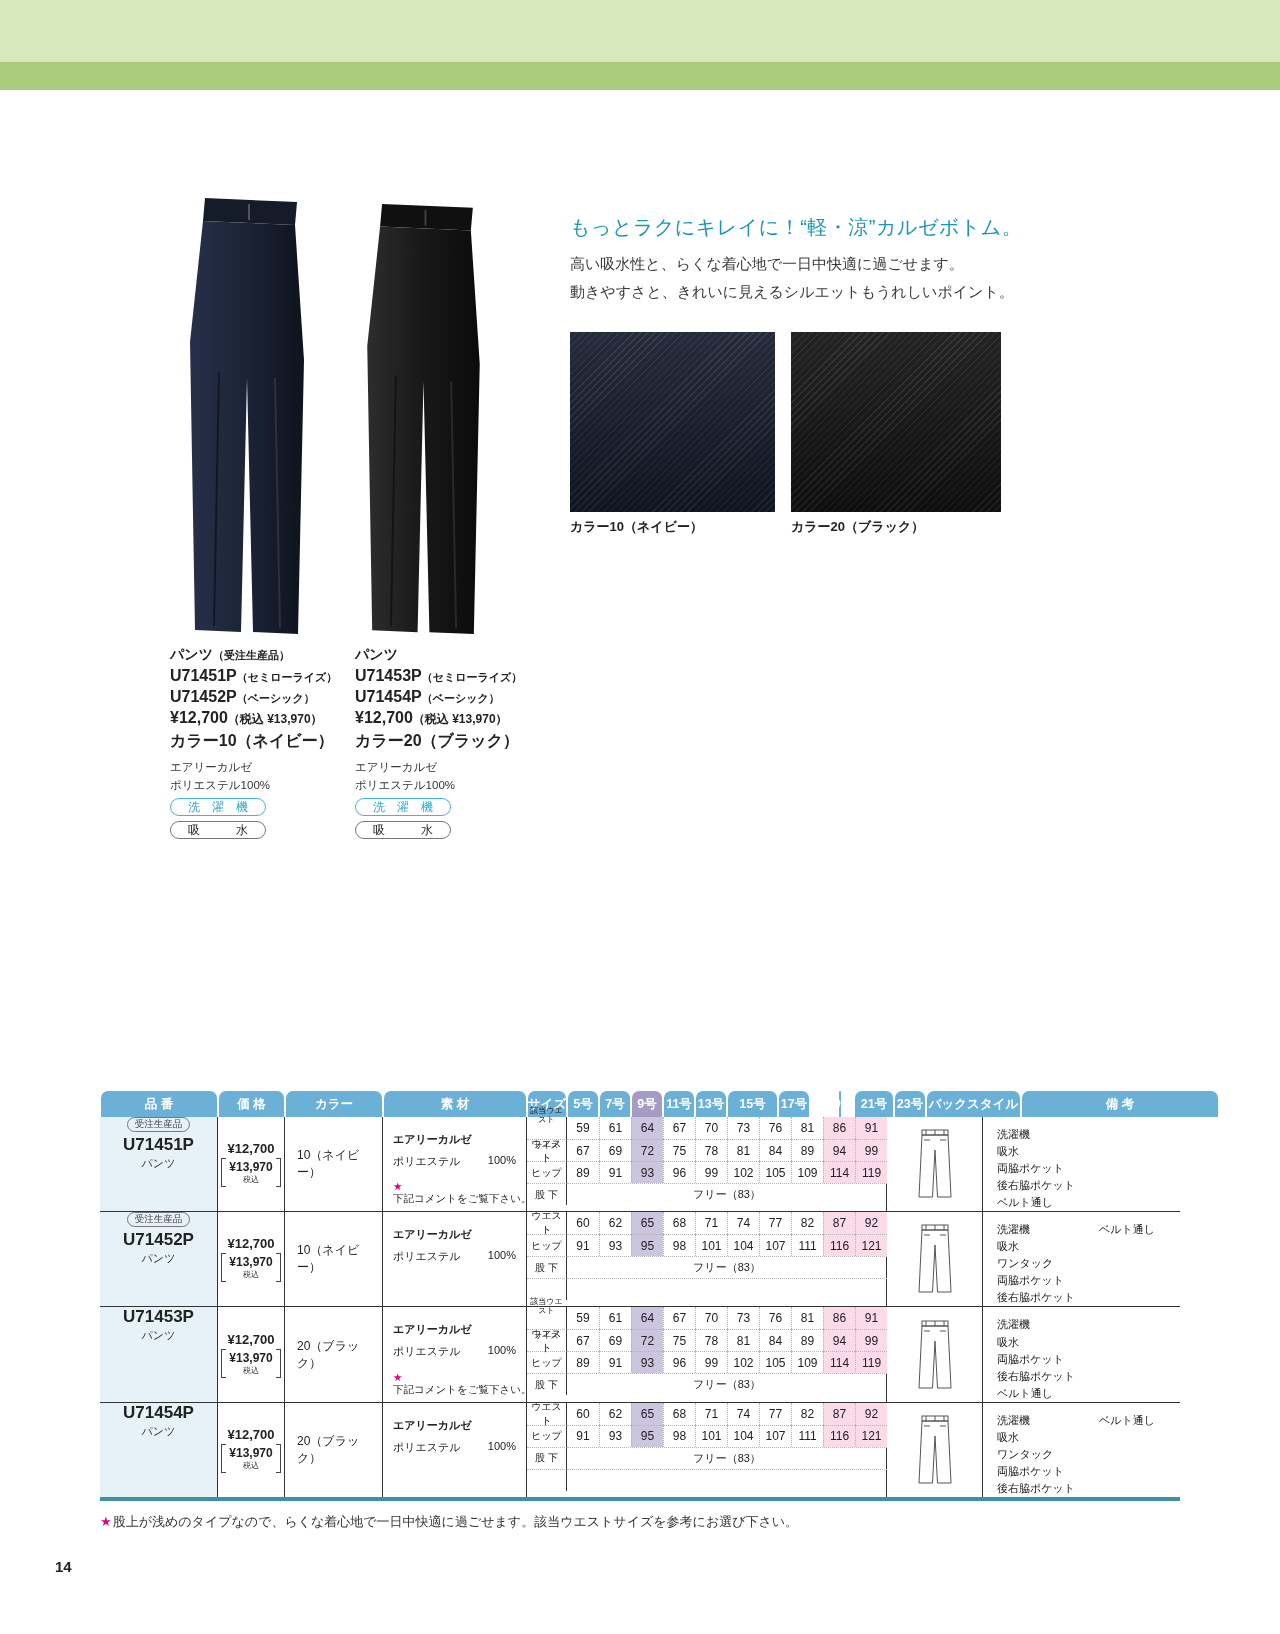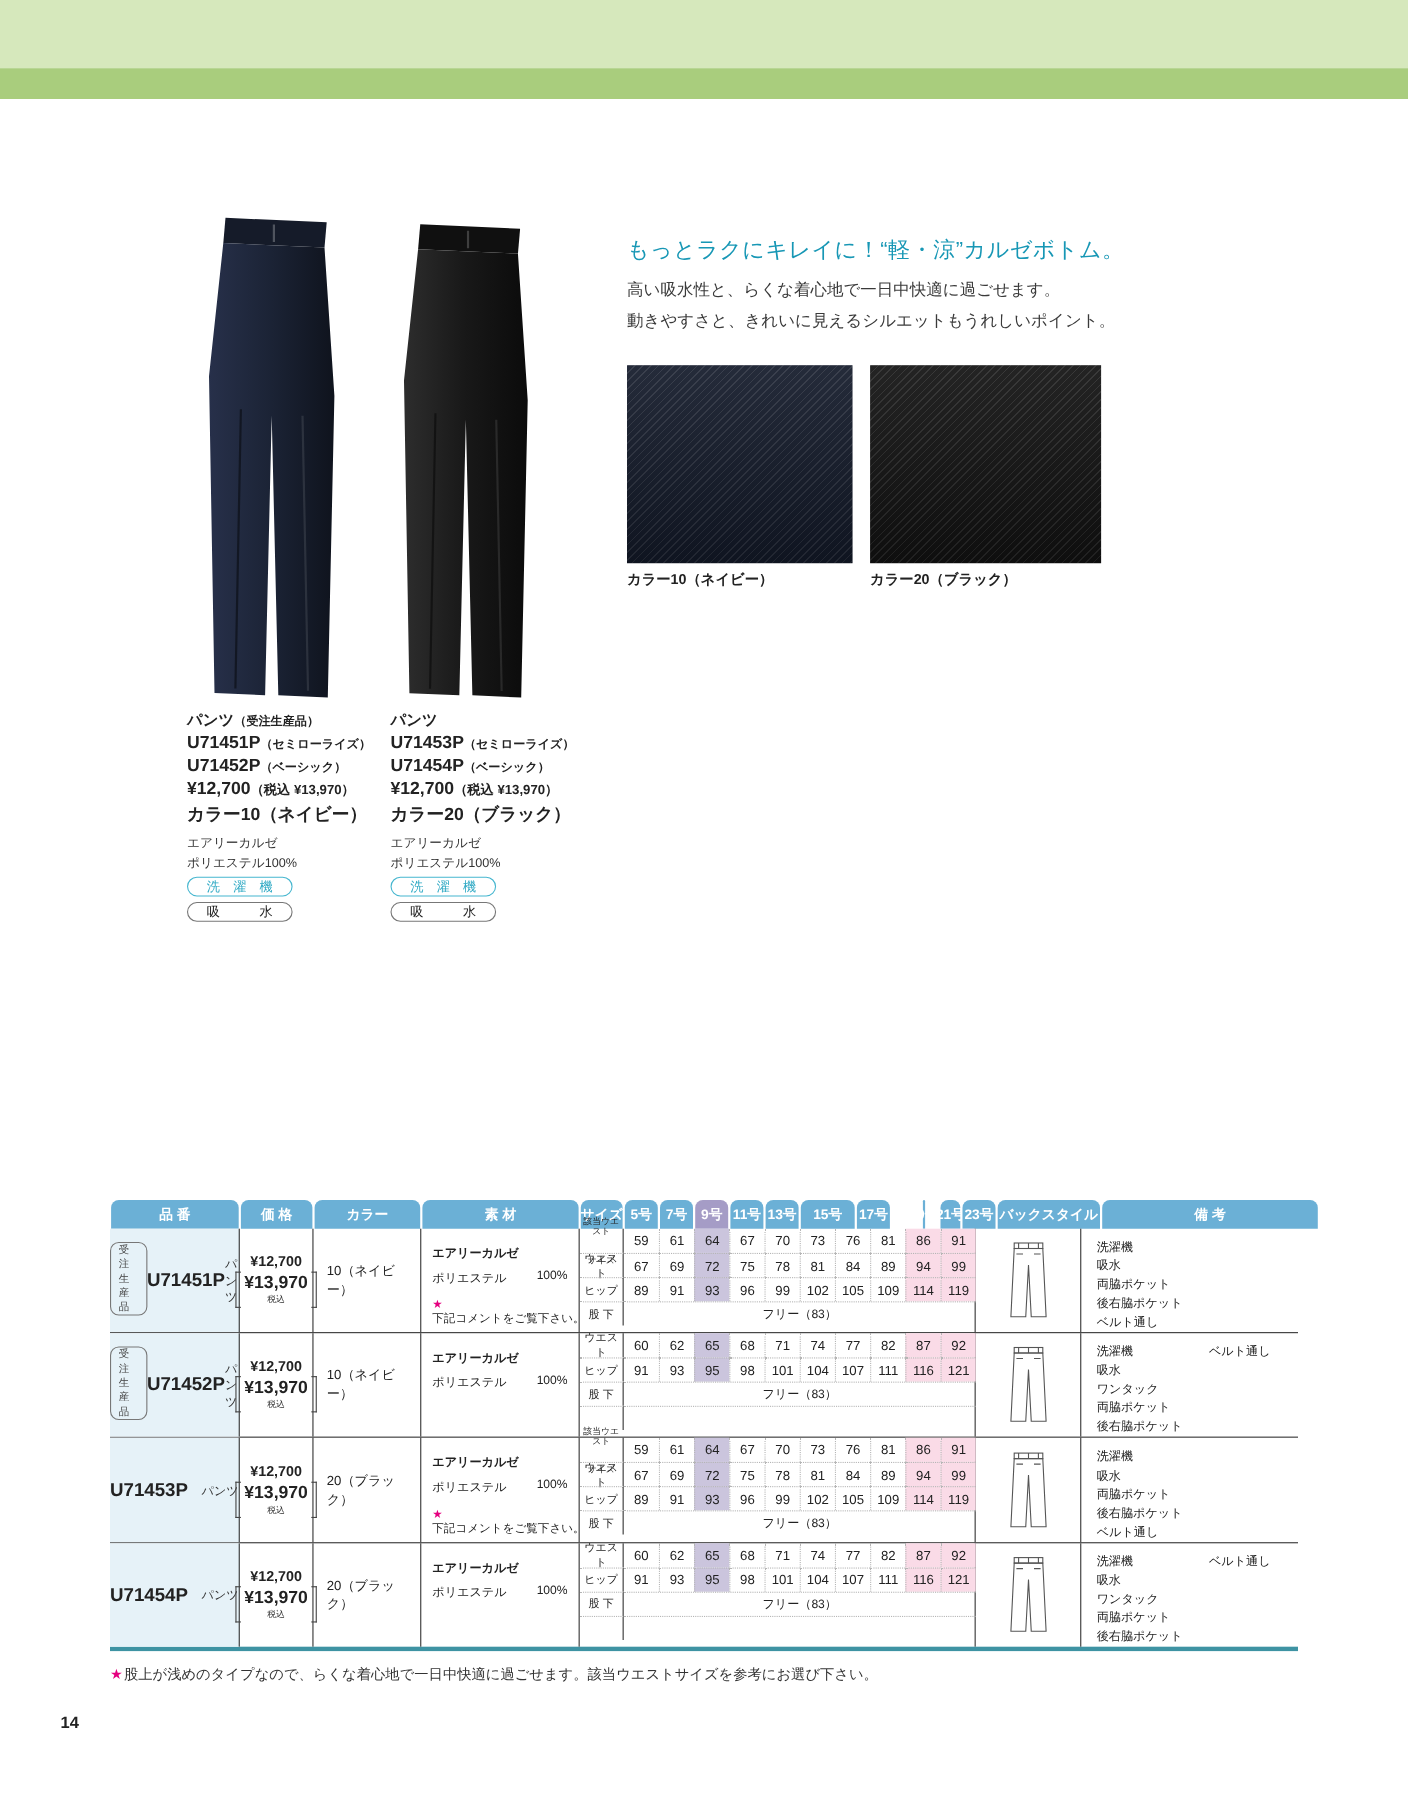--- a/index.html
+++ b/index.html
@@ -66,32 +66,32 @@
   .st-hrow{display:flex;}
   .st-hcell{flex:0 0 auto;box-sizing:border-box;}
   .st-tab{margin:0 1px;height:26px;border-radius:7px 7px 0 0;background:#6bb0d6;color:#fff;
     font-weight:bold;font-size:12.5px;display:flex;align-items:center;justify-content:center;white-space:nowrap;}
   .tab-9{background:#a59cc6;}
 
   .st-row{display:flex;border-top:1px solid #333;}
   .st-hrow + .st-row{border-top:none;}
   .st-row:last-child{border-bottom:4px solid #3e93a3;}
   .st-cell{box-sizing:border-box;flex:0 0 auto;}
-  .c-code{width:118px;background:#e6f2f8;border-right:1px solid #333;display:flex;flex-direction:row;
-    align-items:center;justify-content:space-between;}
+  .c-code{width:118px;background:#e6f2f8;border-right:1px solid #333;display:flex;flex-direction:column;
+    align-items:center;justify-content:flex-start;}
   .code-badge{font-size:9.5px;color:#444;border:1px solid #777;border-radius:8px;padding:0 7px;margin-bottom:3px;}
   .code-main{font-size:17px;font-weight:bold;color:#222;}
   .code-type{font-size:11px;color:#333;margin-top:1px;}
   .c-price{width:67px;border-right:1px solid #333;display:flex;flex-direction:column;align-items:center;justify-content:center;}
   .price-main{font-size:13px;font-weight:bold;color:#222;}
   .brkt{position:relative;margin-top:2px;padding:2px 8px;display:flex;flex-direction:column;align-items:center;}
   .brkt::before,.brkt::after{content:'';position:absolute;top:0;bottom:0;width:4px;border:1.2px solid #444;}
   .brkt::before{left:0;border-right:none;}
   .brkt::after{right:0;border-left:none;}
-  .brkt-val{font-size:16px;font-weight:bold;color:#222;}
+  .brkt-val{font-size:12px;font-weight:bold;color:#222;}
   .brkt-tax{font-size:8px;color:#333;}
   .c-color{width:98px;border-right:1px solid #333;display:flex;align-items:center;padding-left:12px;font-size:12px;color:#222;}
   .c-mat{width:144px;border-right:1px solid #333;display:flex;flex-direction:column;padding:15px 10px 5px;font-size:11px;color:#222;}
   .mat-name{font-weight:bold;}
   .mat-comp{display:flex;justify-content:space-between;margin-top:7px;}
   .mat-note{margin-top:auto;font-size:10.5px;white-space:nowrap;}
   .star{color:#e5007f;margin-right:1px;}
   .st-grid{display:grid;grid-template-columns:40px repeat(10,32px);grid-auto-rows:22px;width:360px;
     box-sizing:border-box;border-right:1px solid #333;flex:0 0 auto;}
   .g-label{display:flex;flex-direction:column;align-items:center;justify-content:center;font-size:10px;color:#222;
@@ -229,21 +229,21 @@
           </div>
           <div class="st-hcell" style="width: 51px;">
             <div class="st-tab">15号</div>
           </div>
           <div class="st-hcell" style="width: 32px;">
             <div class="st-tab">17号</div>
           </div>
           <div class="st-hcell" style="width: 32px; padding-left: 28px;">
             <div class="st-tab">19号</div>
           </div>
-          <div class="st-hcell" style="width: 32px; padding-left: 12px;">
+          <div class="st-hcell" style="width: 52px; padding-left: 12px;">
             <div class="st-tab">21号</div>
           </div>
           <div class="st-hcell" style="width: 32px;">
             <div class="st-tab">23号</div>
           </div>
           <div class="st-hcell" style="width: 95px;">
             <div class="st-tab">バックスタイル</div>
           </div>
           <div class="st-hcell" style="width: 198px;">
             <div class="st-tab">備 考</div>

